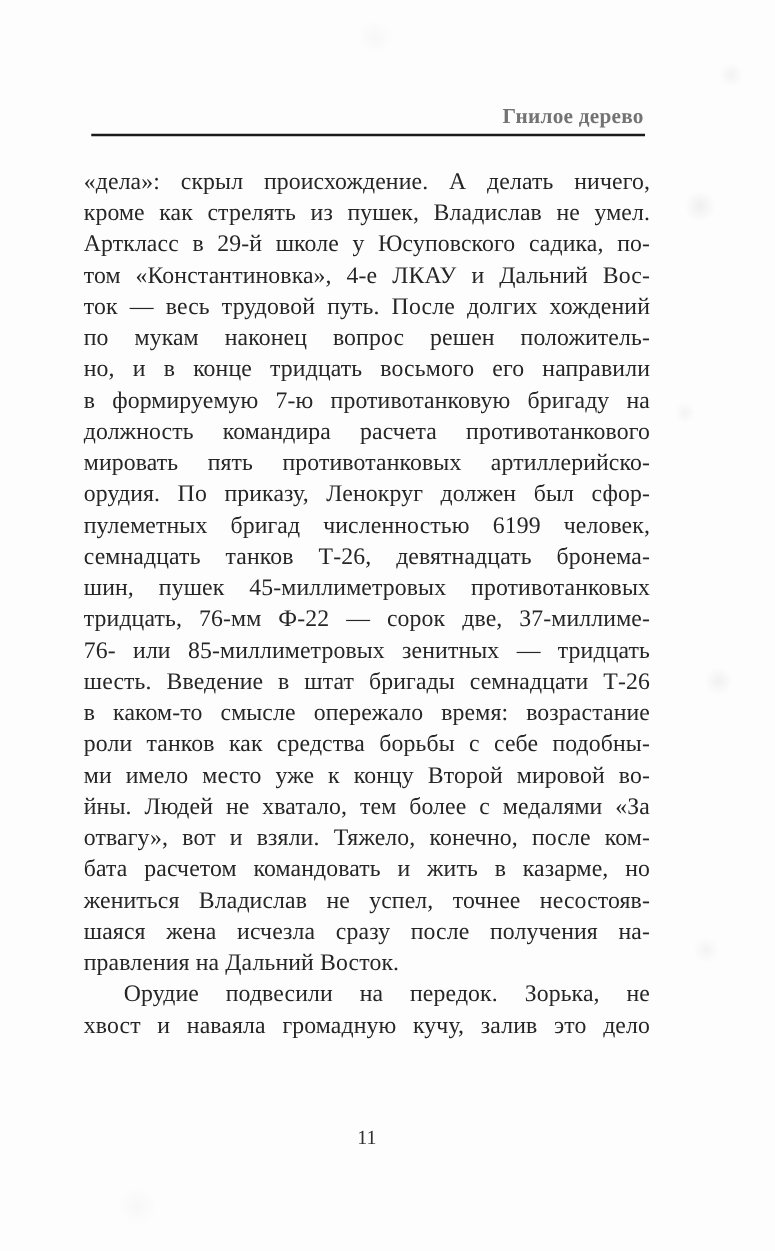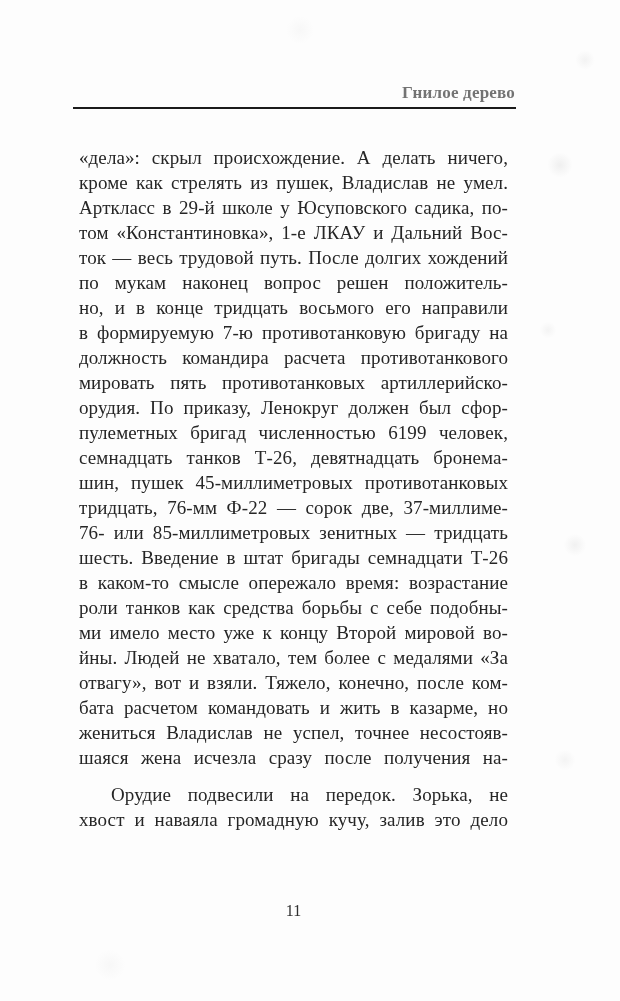--- a/index.html
+++ b/index.html
@@ -50,21 +50,21 @@
   }
   .body-text {
     position: absolute;
     top: 133px;
     left: 67px;
     width: 453px;
     font-size: 19px;
     line-height: 25px;
     letter-spacing: 0.1px;
   }
-  .paragraph { margin: 12px; }
+  .paragraph { margin: 0; }
   .line {
     white-space: nowrap;
     text-align: left;
     height: 25px;
   }
   .line.j {
     text-align: justify;
     text-align-last: justify;
     text-justify: inter-word;
   }
@@ -87,21 +87,21 @@
 
   <div class="running-title">Гнилое дерево</div>
 
   <div class="header-rule"></div>
 
   <div class="body-text">
       <div class="paragraph">
         <div class="line j">«дела»: скрыл происхождение. А делать ничего,</div>
         <div class="line j">кроме как стрелять из пушек, Владислав не умел.</div>
         <div class="line j">Арткласс в 29-й школе у Юсуповского садика, по-</div>
-        <div class="line j">том «Константиновка», 1-е ЛКАУ и Дальний Вос-</div>
+        <div class="line j">том «Константиновка», 4-е ЛКАУ и Дальний Вос-</div>
         <div class="line j">ток — весь трудовой путь. После долгих хождений</div>
         <div class="line j">по мукам наконец вопрос решен положитель-</div>
         <div class="line j">но, и в конце тридцать восьмого его направили</div>
         <div class="line j">в формируемую 7-ю противотанковую бригаду на</div>
         <div class="line j">должность командира расчета противотанкового</div>
         <div class="line j">мировать пять противотанковых артиллерийско-</div>
         <div class="line j">орудия. По приказу, Ленокруг должен был сфор-</div>
         <div class="line j">пулеметных бригад численностью 6199 человек,</div>
         <div class="line j">семнадцать танков Т-26, девятнадцать бронема-</div>
         <div class="line j">шин, пушек 45-миллиметровых противотанковых</div>
@@ -109,20 +109,21 @@
         <div class="line j">76- или 85-миллиметровых зенитных — тридцать</div>
         <div class="line j">шесть. Введение в штат бригады семнадцати Т-26</div>
         <div class="line j">в каком-то смысле опережало время: возрастание</div>
         <div class="line j">роли танков как средства борьбы с себе подобны-</div>
         <div class="line j">ми имело место уже к концу Второй мировой во-</div>
         <div class="line j">йны. Людей не хватало, тем более с медалями «За</div>
         <div class="line j">отвагу», вот и взяли. Тяжело, конечно, после ком-</div>
         <div class="line j">бата расчетом командовать и жить в казарме, но</div>
         <div class="line j">жениться Владислав не успел, точнее несостояв-</div>
         <div class="line j">шаяся жена исчезла сразу после получения на-</div>
+        <div class="line">правления на Дальний Восток.</div>
       </div>
       <div class="paragraph">
         <div class="line j ind">Орудие подвесили на передок. Зорька, не</div>
         <div class="line j">хвост и наваяла громадную кучу, залив это дело</div>
       </div>
     </div>
 
   <div class="page-number">11</div>
 </div>
 

